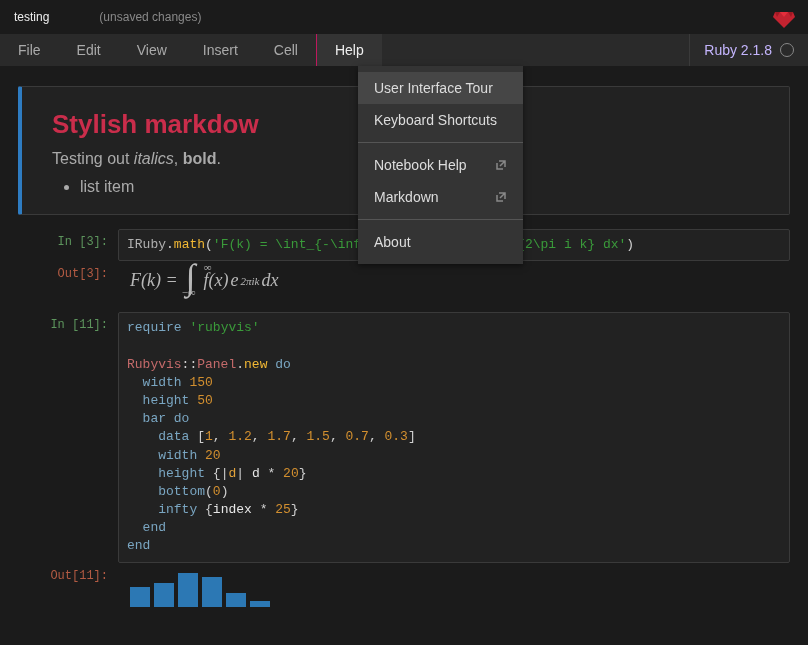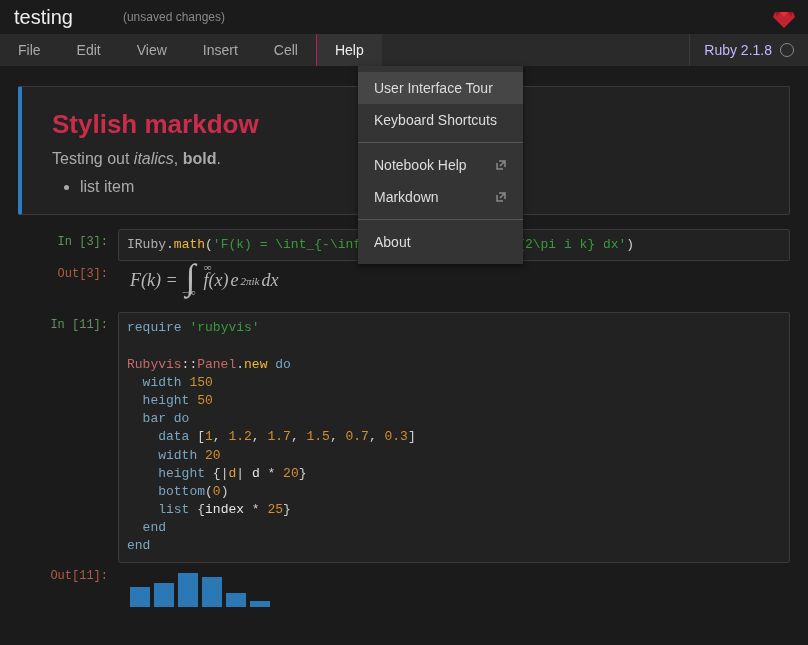--- a/index.html
+++ b/index.html
@@ -14,21 +14,21 @@
     overflow: hidden;
   }
   #header {
     height: 34px;
     display: flex;
     align-items: center;
     padding-left: 14px;
     background: #1b1b1b;
   }
   #notebook-name {
-    font-size: 20px;
+    font-size: 12px;
     font-weight: 300;
     color: #eee;
     margin-right: 50px;
   }
   #save-status {
     font-size: 12px;
     color: #888;
   }
   #logo-wrap {
     margin-left: auto;
@@ -320,21 +320,21 @@
       <div class="code-area"><span class="tok-kw">require</span> <span class="tok-string">'rubyvis'</span>
 
 <span class="tok-kw2">Rubyvis</span><span class="tok-op">::</span><span class="tok-kw2">Panel</span><span class="tok-op">.</span><span class="tok-method">new</span><span class="tok-kw"> do</span>
 <span class="tok-kw">  width </span><span class="tok-num">150</span>
 <span class="tok-kw">  height </span><span class="tok-num">50</span>
 <span class="tok-kw">  bar </span><span class="tok-kw">do</span>
 <span class="tok-kw">    data </span><span class="tok-op">[</span><span class="tok-num">1</span><span class="tok-op">, </span><span class="tok-num">1.2</span><span class="tok-op">, </span><span class="tok-num">1.7</span><span class="tok-op">, </span><span class="tok-num">1.5</span><span class="tok-op">, </span><span class="tok-num">0.7</span><span class="tok-op">, </span><span class="tok-num">0.3</span><span class="tok-op">]</span>
 <span class="tok-kw">    width </span><span class="tok-num">20</span>
 <span class="tok-kw">    height </span><span class="tok-op">{</span><span class="tok-op">|</span><span class="tok-var">d</span><span class="tok-op">|</span><span> d </span><span class="tok-op">*</span><span class="tok-num"> 20</span><span class="tok-op">}</span>
 <span class="tok-kw">    bottom</span><span class="tok-op">(</span><span class="tok-num">0</span><span class="tok-op">)</span>
-<span class="tok-kw">    list </span><span class="tok-op">{</span><span>index </span><span class="tok-op">*</span><span class="tok-num"> 25</span><span class="tok-op">}</span>
+<span class="tok-kw">    infty </span><span class="tok-op">{</span><span>index </span><span class="tok-op">*</span><span class="tok-num"> 25</span><span class="tok-op">}</span>
 <span class="tok-kw">  end</span>
 <span class="tok-kw">end</span></div>
     </div>
     <div class="prompt-row">
       <div class="prompt out">Out[11]:</div>
       <div class="output-area">
         <div id="bars">
             <div class="bar" style="height: 20px;"></div>
             <div class="bar" style="height: 24px;"></div>
             <div class="bar" style="height: 34px;"></div>

